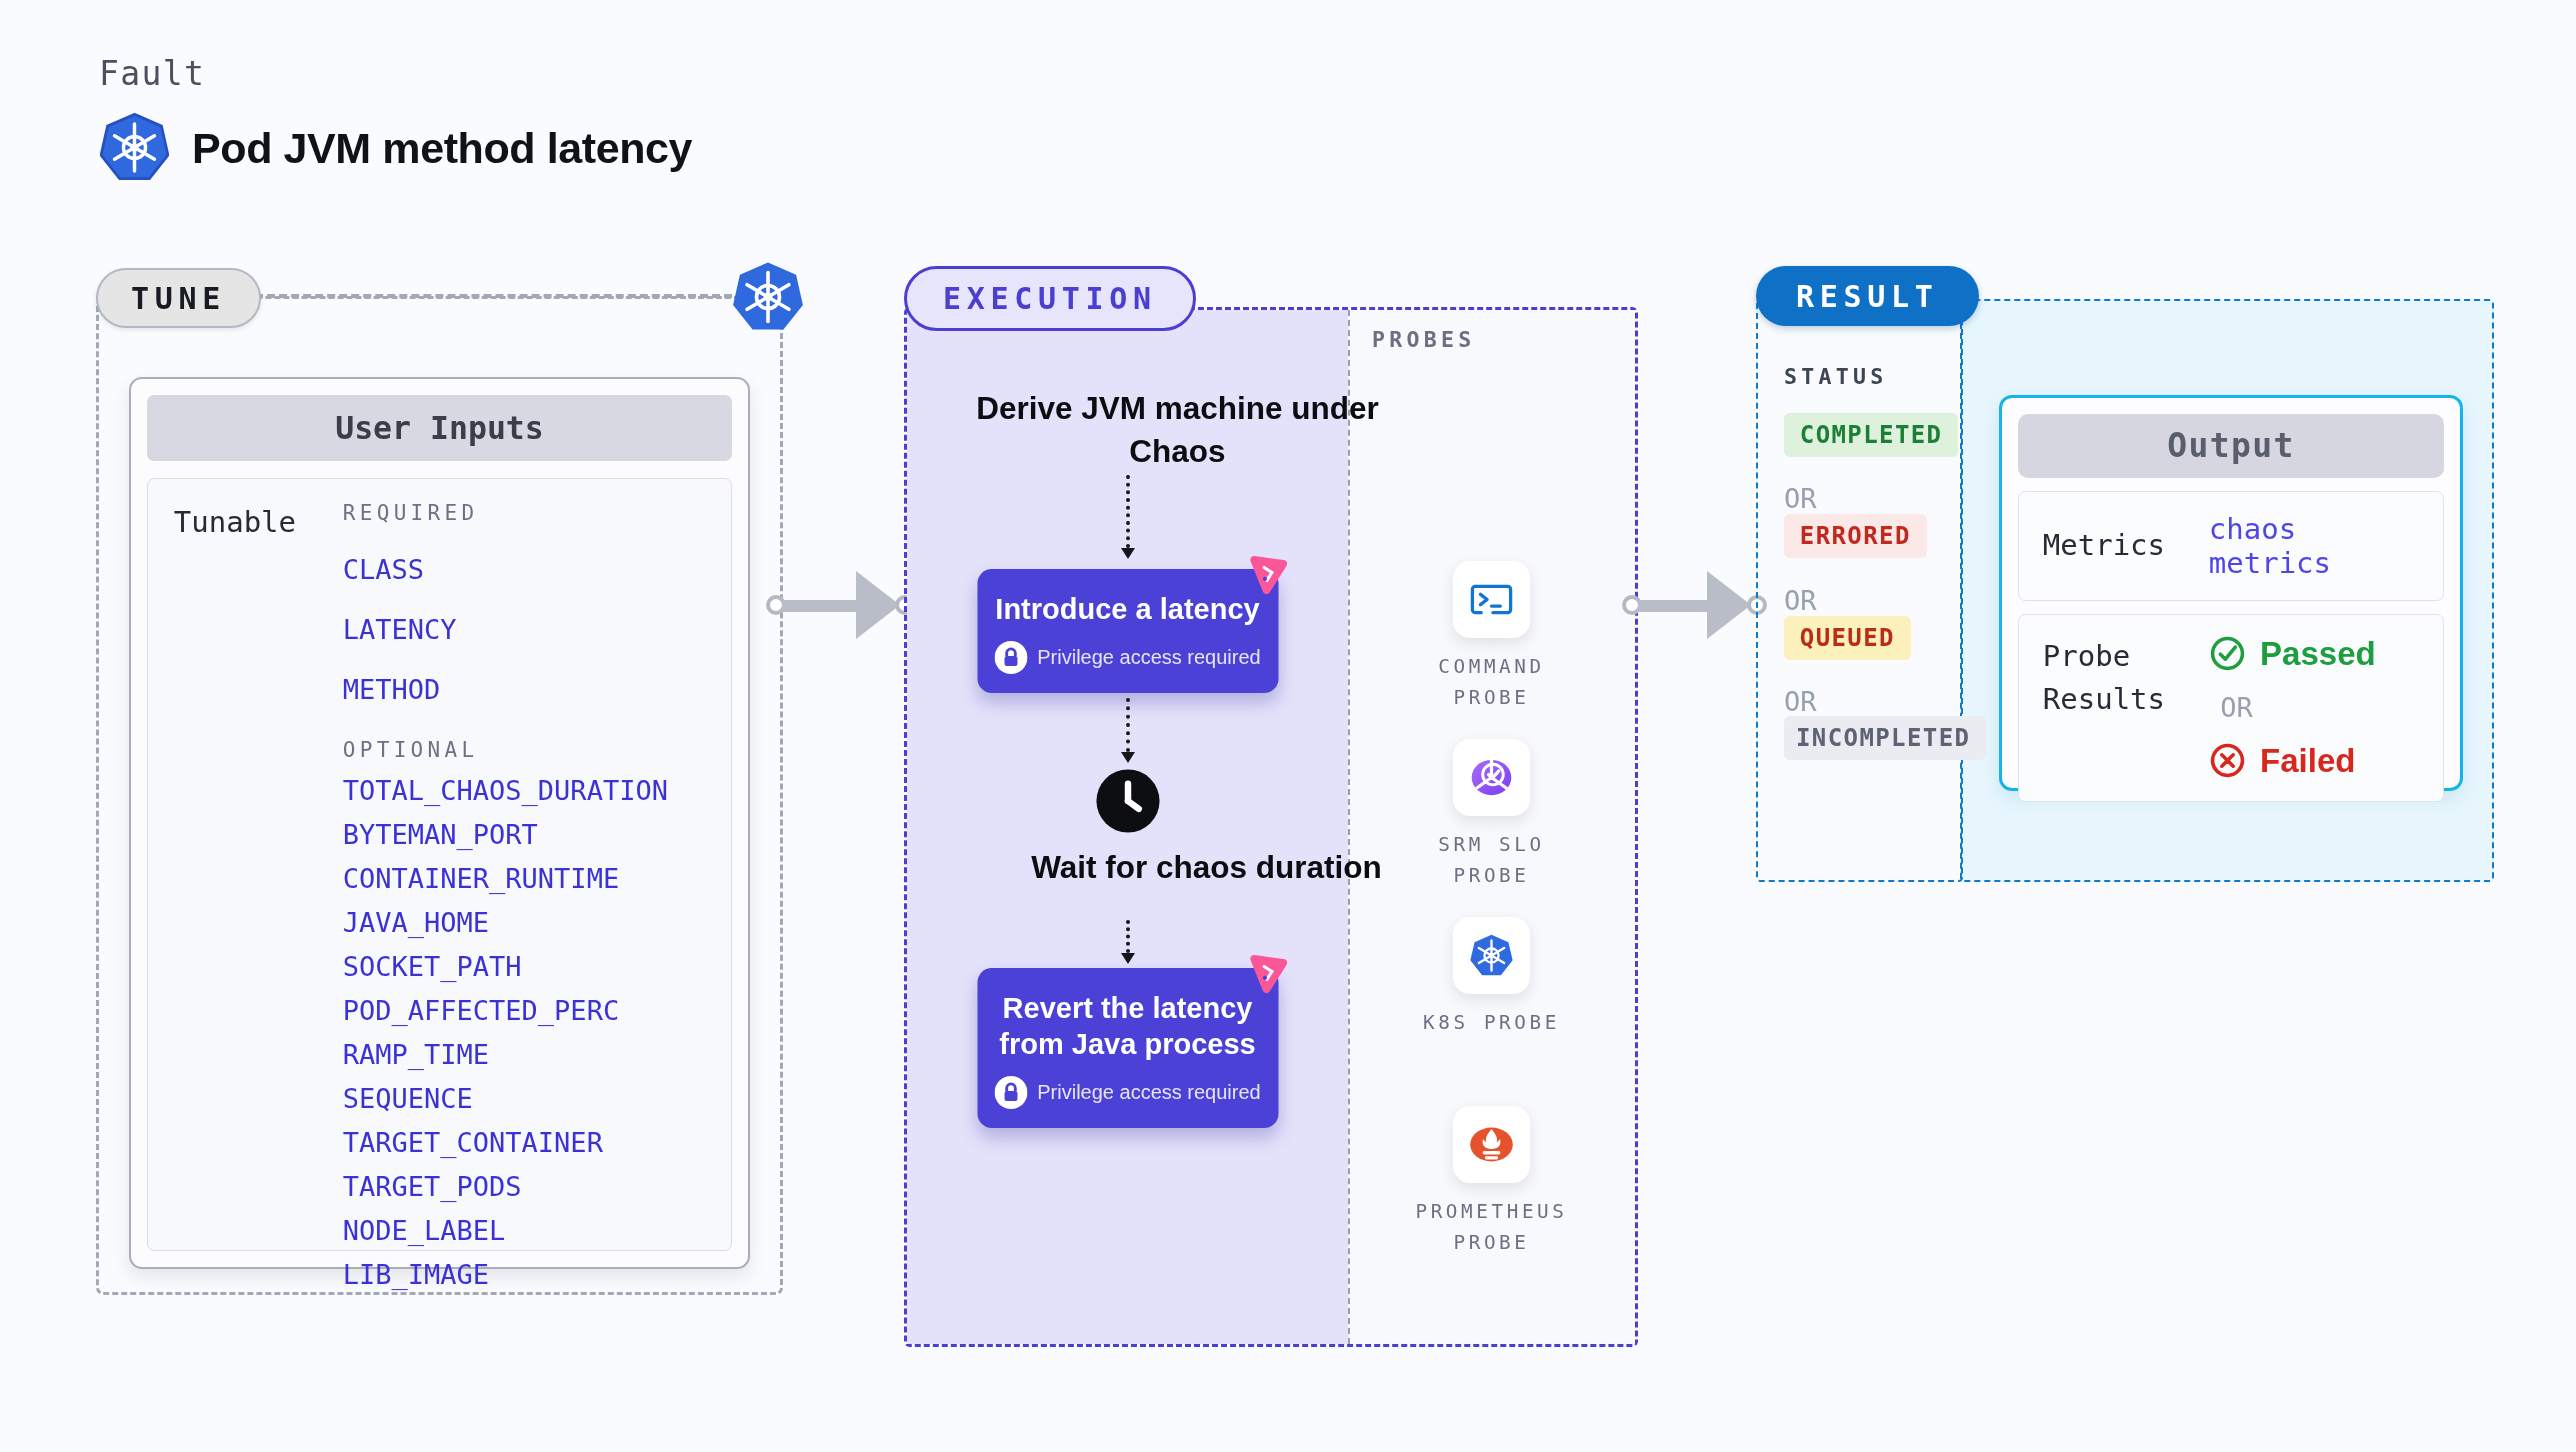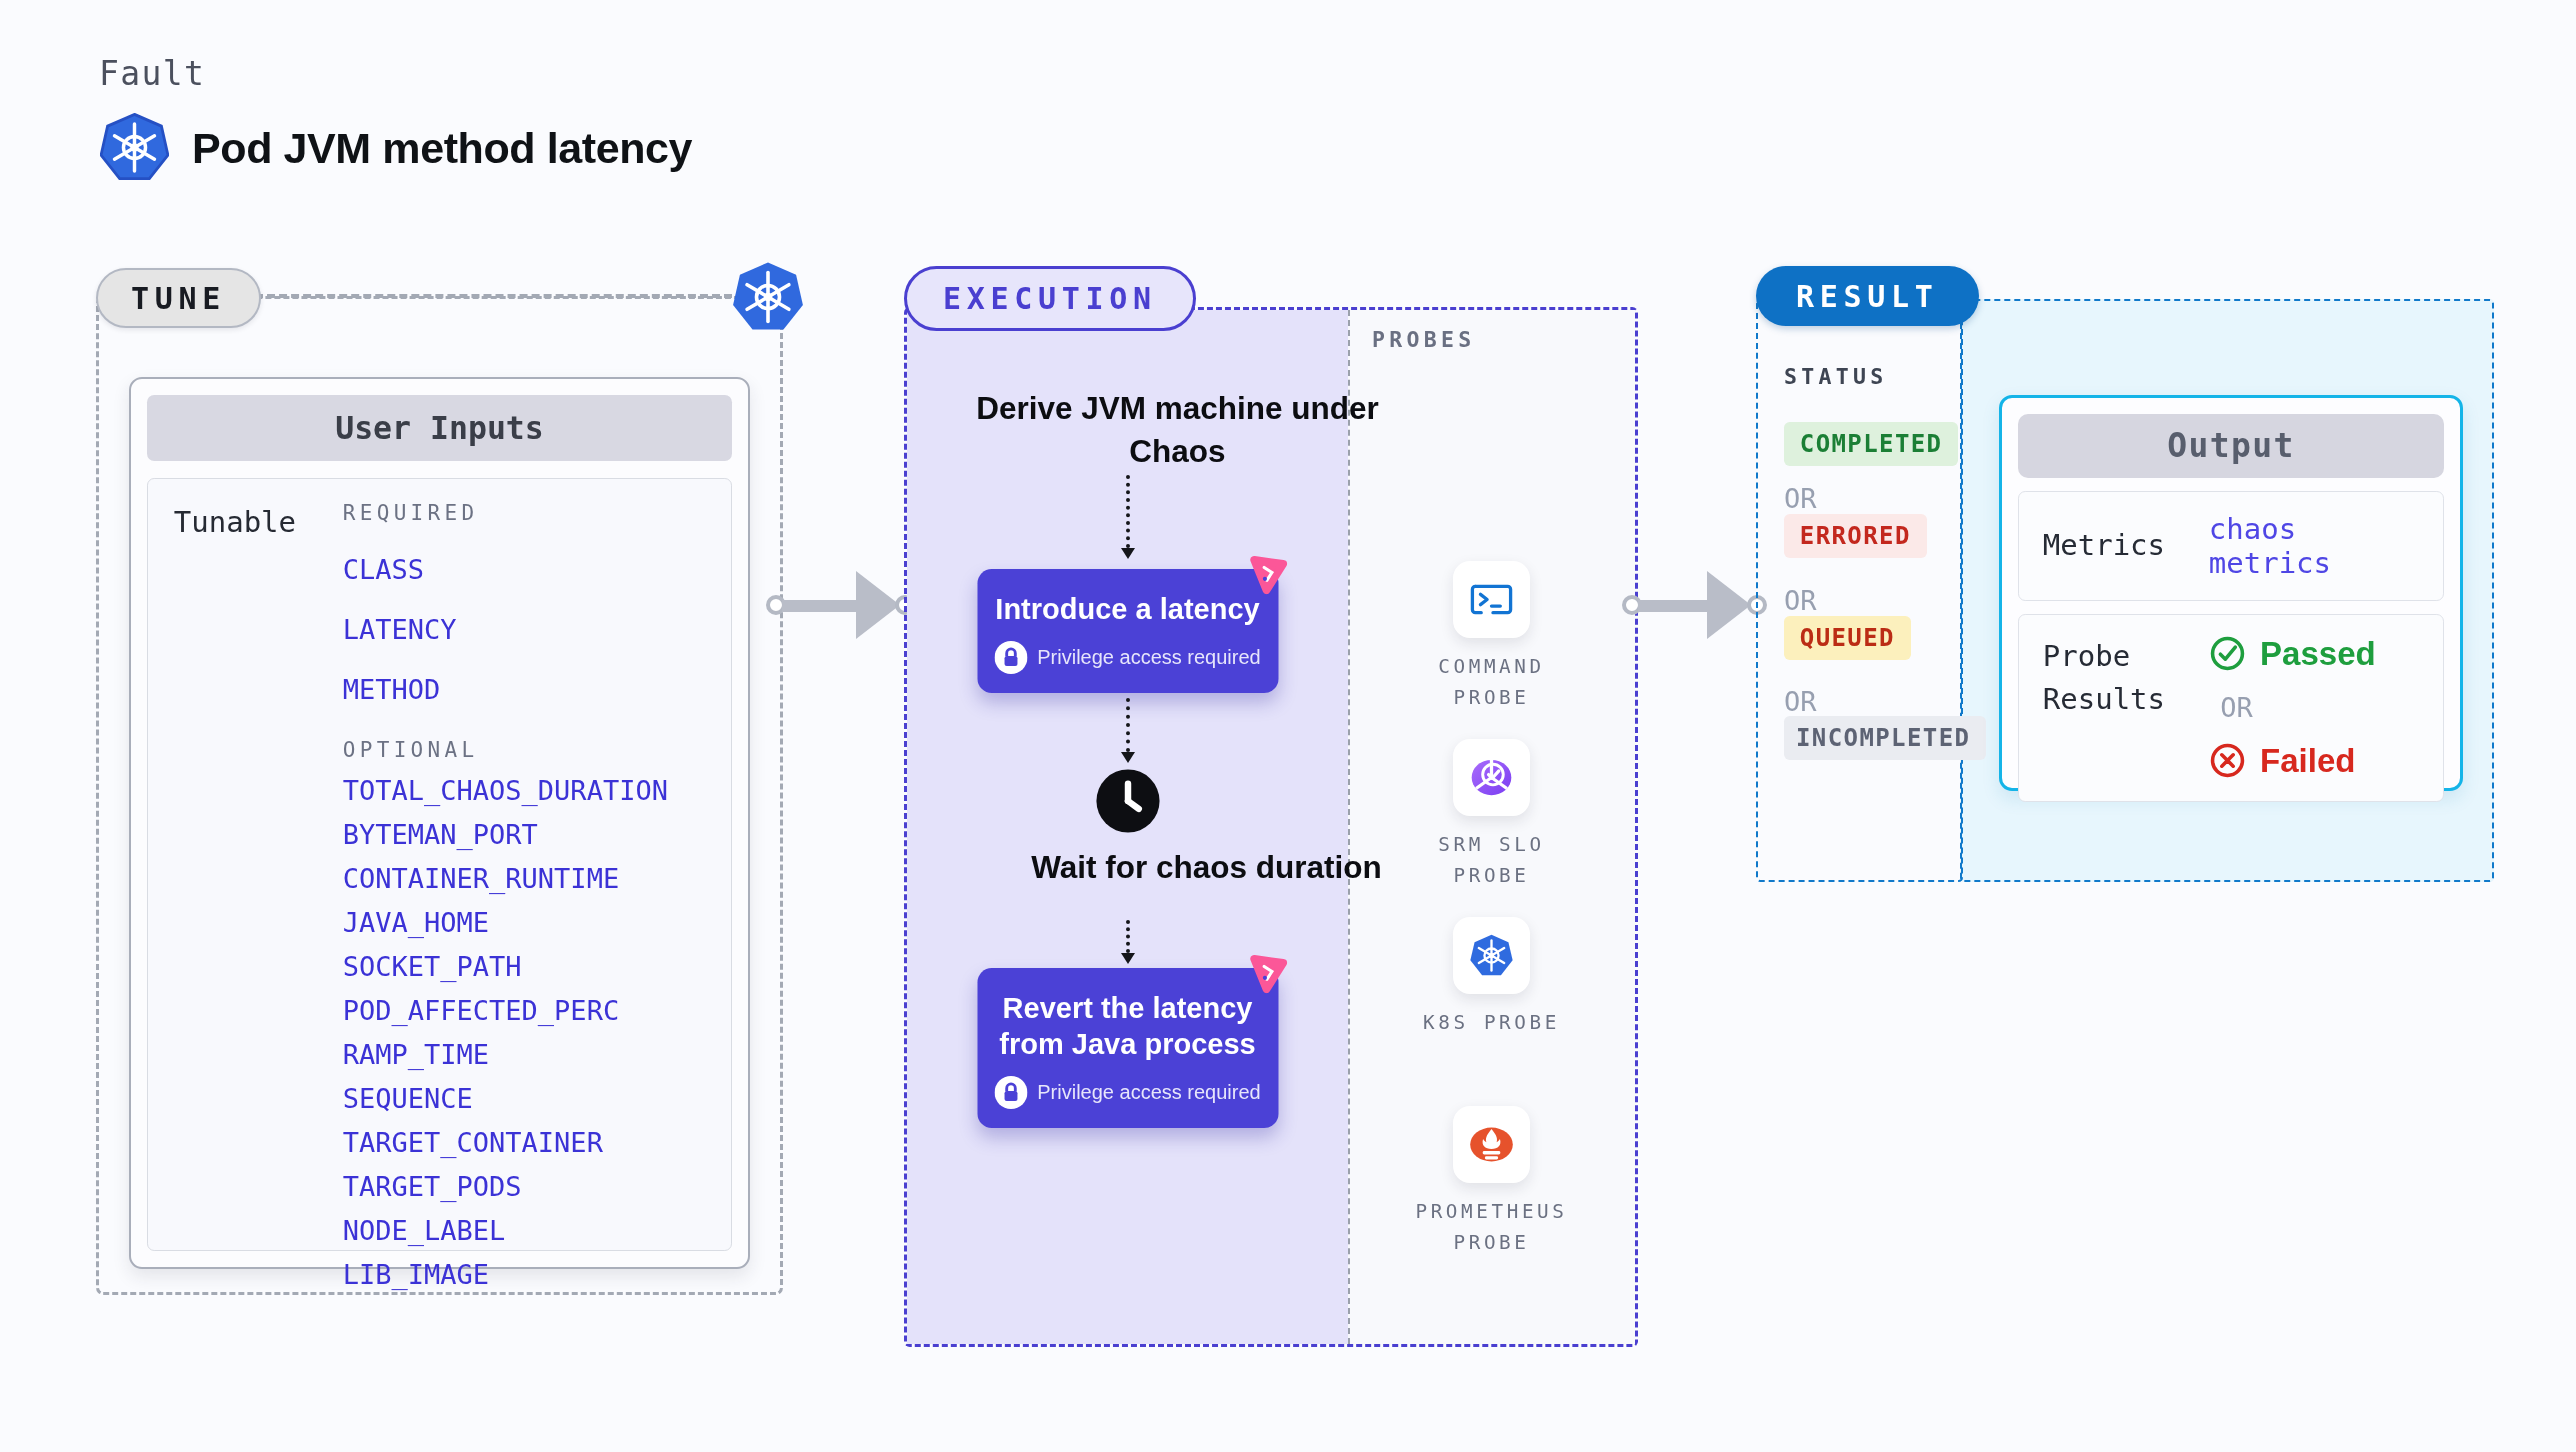--- a/index.html
+++ b/index.html
@@ -303,21 +303,21 @@
   <div class="flow-arrow arrow2">
     <div class="dot" style="left:-10px;"></div>
     <div class="shaft" style="left:5.7px;width:72px;"></div>
     <div class="head" style="left:75px;"></div>
     <div class="dot" style="left:115px;"></div>
   </div>
 
   <div class="abs cyan-box"></div>
   <div class="abs status-box">
     <div class="status-label mono">STATUS</div>
-    <div class="status-badge sb-0 mono" style="color: rgb(27, 127, 53); background-color: rgb(222, 241, 221); margin-top: 9px;">COMPLETED</div>
+    <div class="status-badge sb-0 mono" style="color: rgb(27, 127, 53); background-color: rgb(222, 241, 221);">COMPLETED</div>
     <div class="or-txt or-1 mono">OR</div>
     <div class="status-badge sb-1 mono" style="color: rgb(195, 40, 30); background-color: rgb(251, 233, 232);">ERRORED</div>
     <div class="or-txt or-2 mono">OR</div>
     <div class="status-badge sb-2 mono" style="color: rgb(187, 44, 21); background-color: rgb(252, 240, 189);">QUEUED</div>
     <div class="or-txt or-3 mono">OR</div>
     <div class="status-badge sb-3 mono" style="color: rgb(93, 99, 116); background-color: rgb(234, 236, 241);">INCOMPLETED</div>
   </div>
   <div class="pill pill-result mono">RESULT</div>
 
   <div class="abs output-card">

